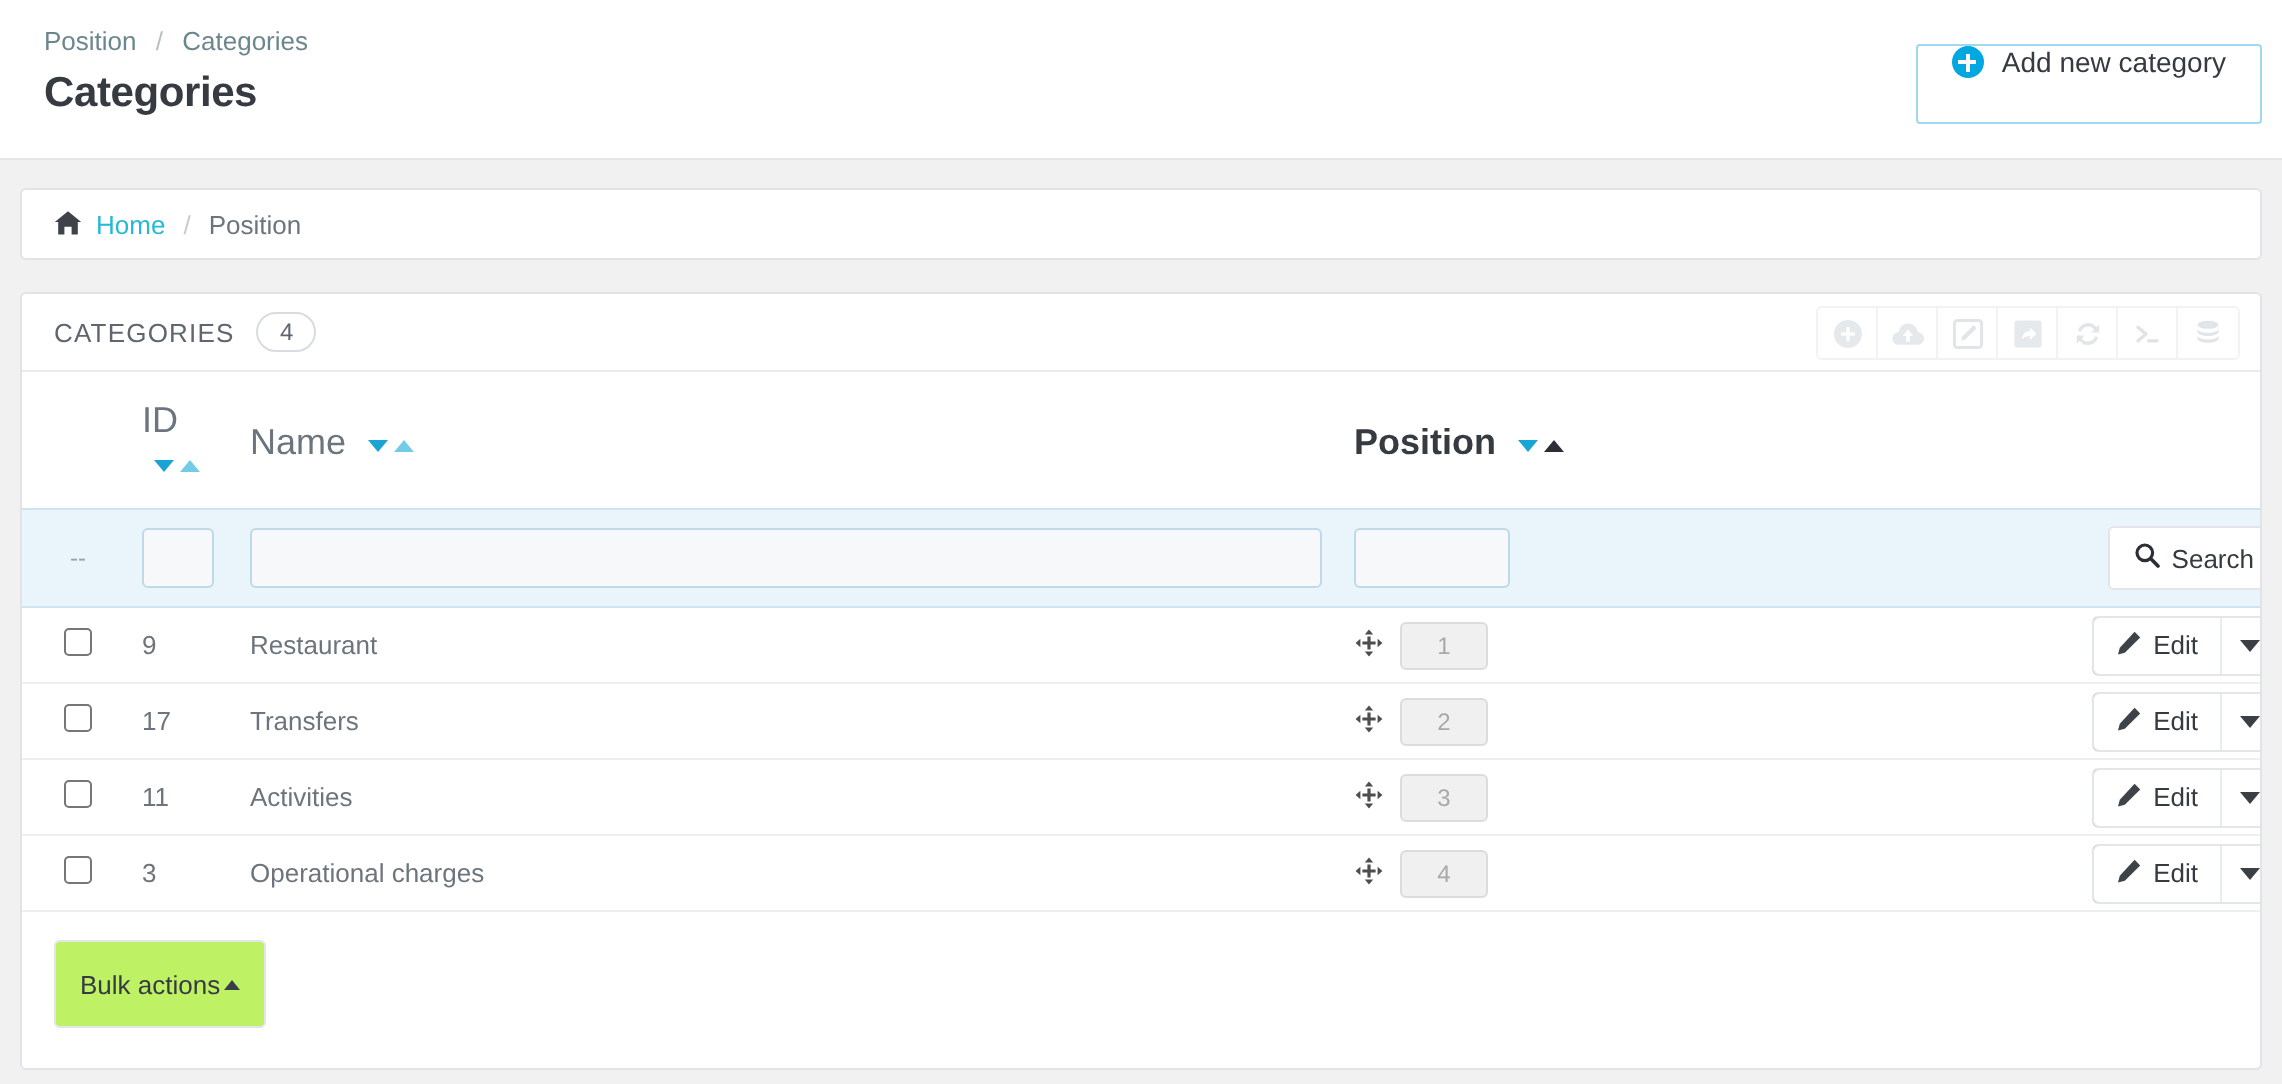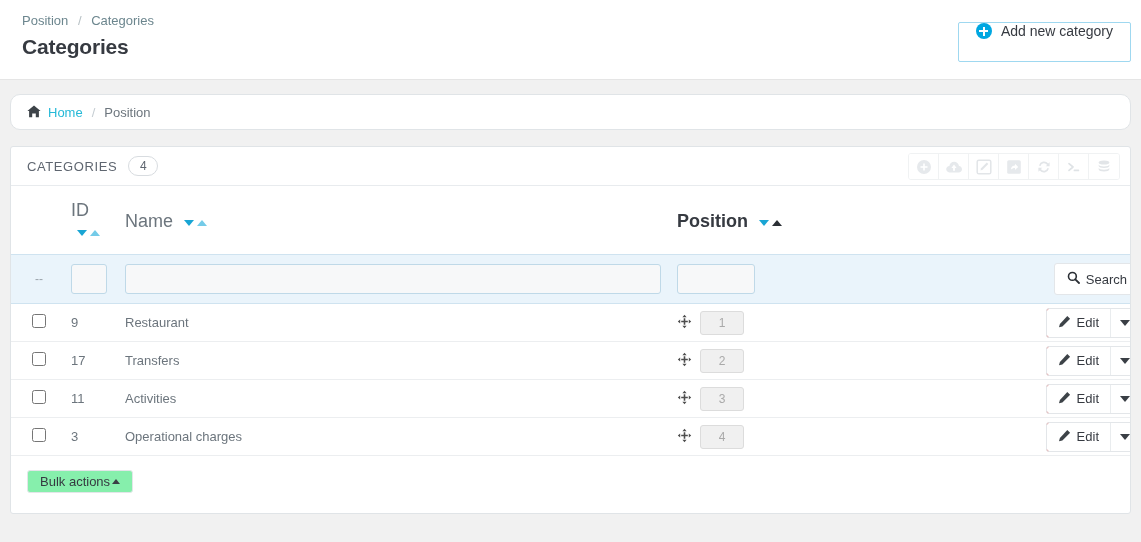--- a/index.html
+++ b/index.html
@@ -66,21 +66,21 @@
   .plus-circle:before { left: 3.5px; top: 7px; width: 9px; height: 2px; }
   .plus-circle:after  { top: 3.5px; left: 7px; height: 9px; width: 2px; }
 
   
   .content { padding: 14px 10px 0 10px; }
 
   
   .crumb-card {
     background: #ffffff;
     border: 1px solid #e0e4e7;
-    border-radius: 10px;
+    border-radius: 3px;
     height: 36px;
     display: flex;
     align-items: center;
     padding: 0 16px;
     font-size: 13px;
     margin-bottom: 16px;
   }
   .crumb-card .home-icon {
     margin-right: 7px;
     color: #363a41;
@@ -302,24 +302,24 @@
   }
   .caret-sm-up {
     width: 0; height: 0;
     border-left: 4px solid transparent;
     border-right: 4px solid transparent;
     border-bottom: 5px solid #3a3f45;
   }
 
   .panel-foot { padding: 14px 16px 20px 16px; }
   .bulk-btn {
-    background: #86efac;
+    background: #bef264;
     border: 1px solid #e3e6e9;
     border-radius: 3px;
-    height: 23px;
+    height: 44px;
     padding: 0 12px;
     font-size: 13px;
     color: #363a41;
     display: inline-flex;
     align-items: center;
     gap: 2px;
     cursor: pointer;
     font-family: "Liberation Sans", sans-serif;
   }
 </style>

